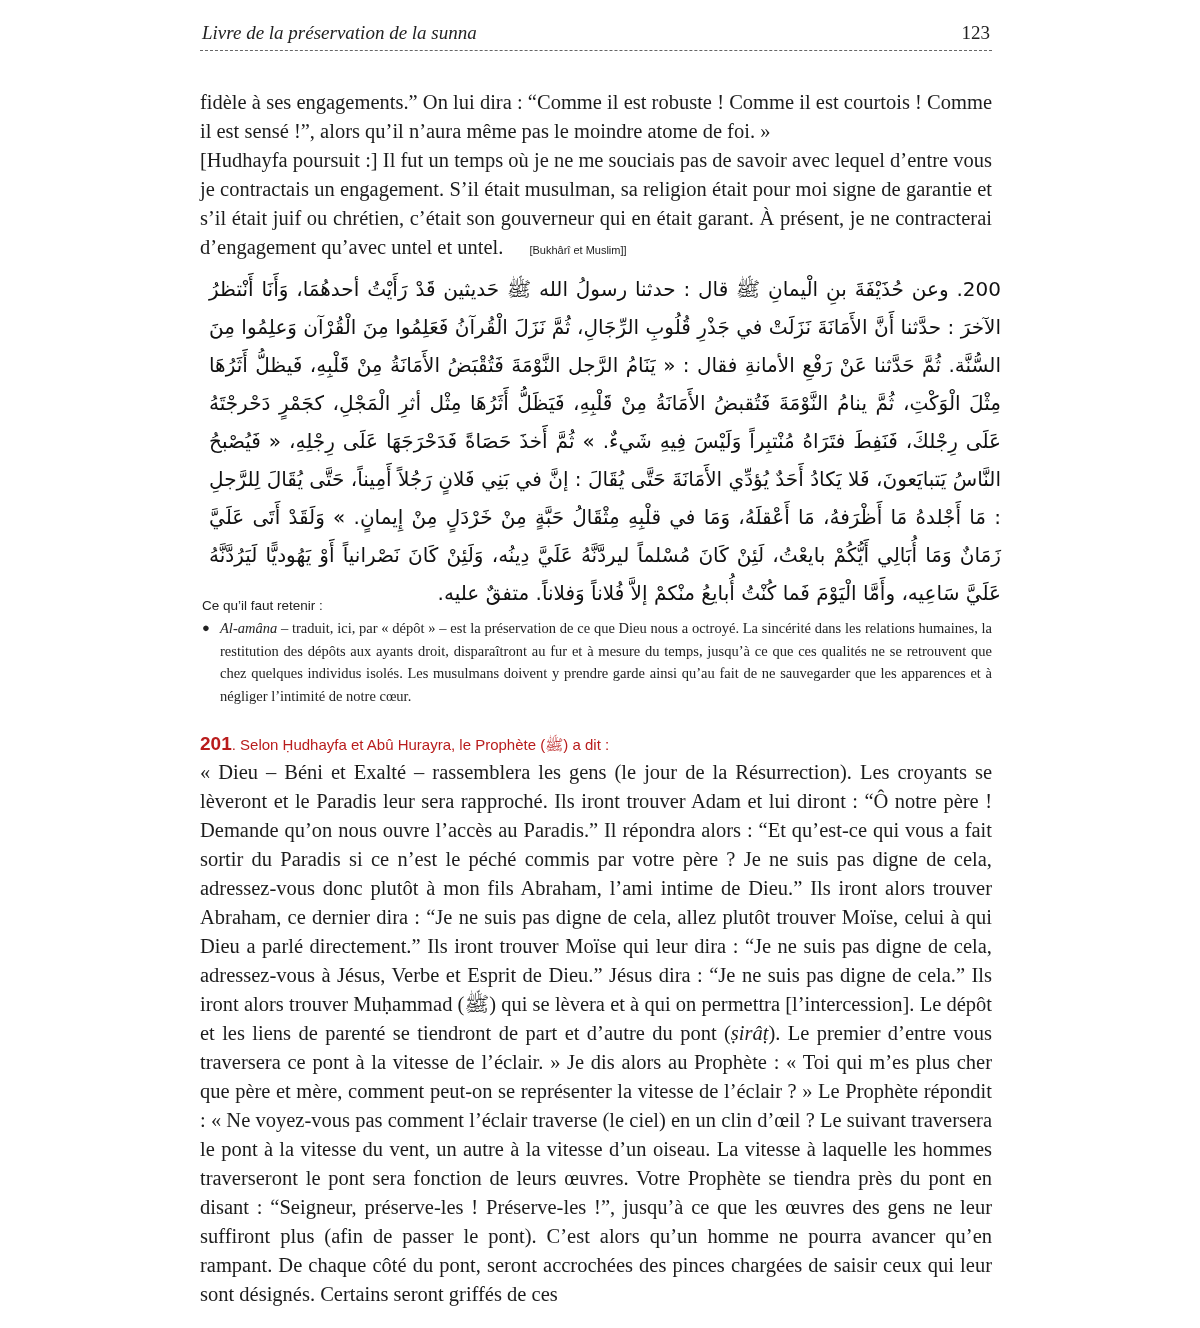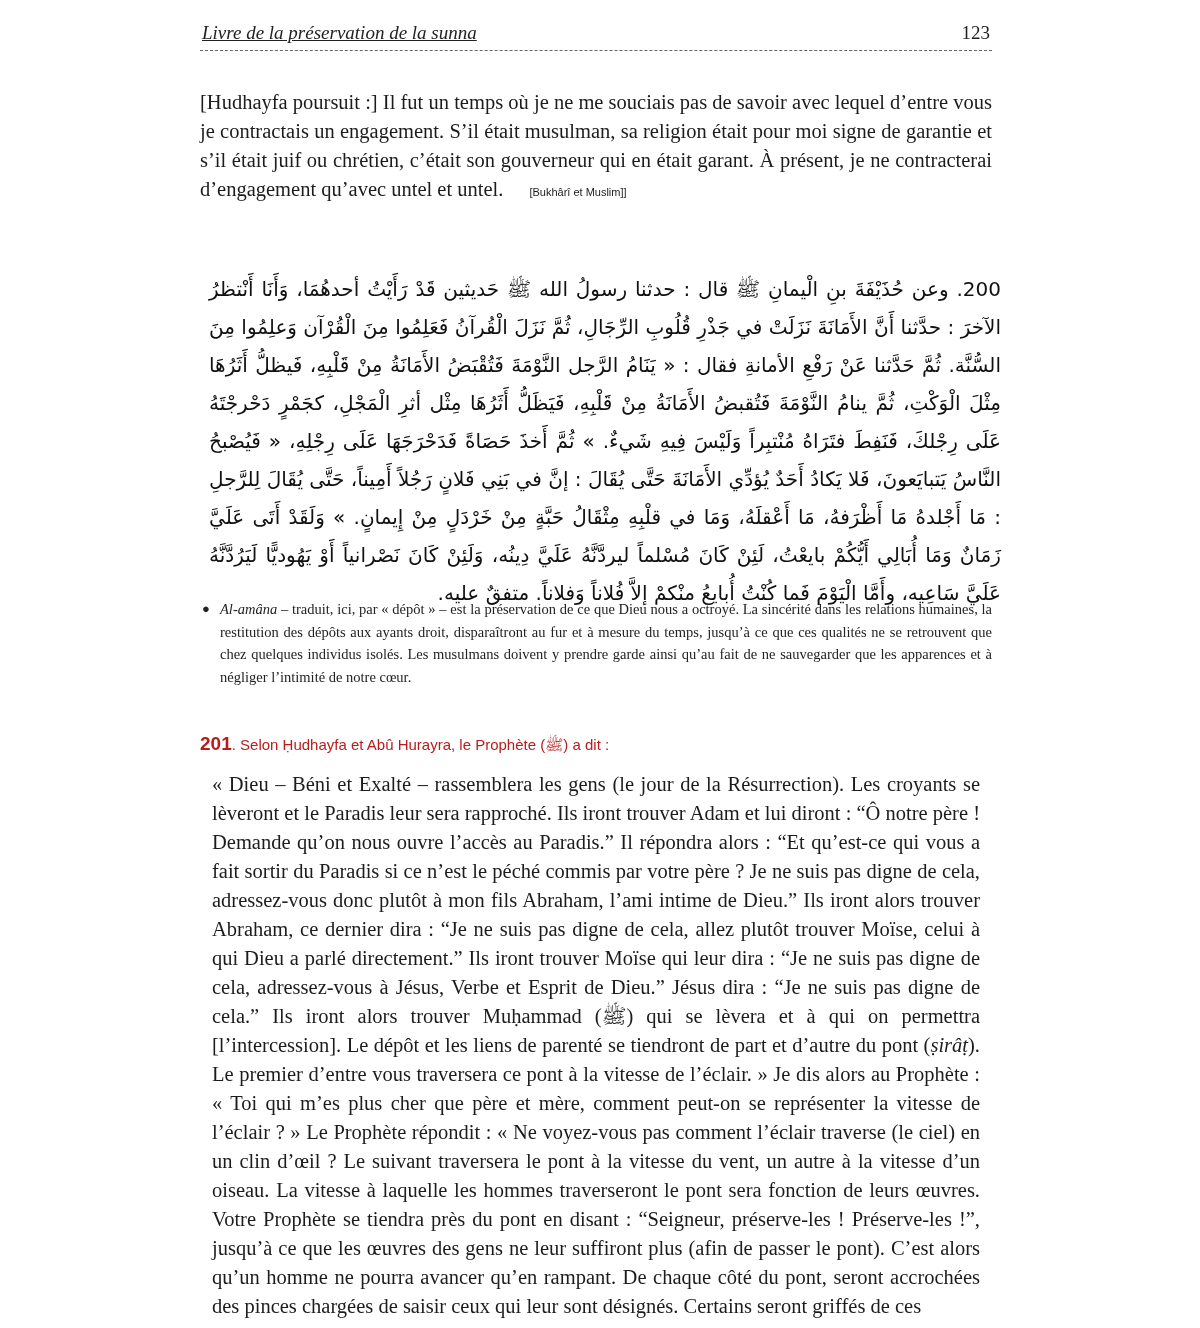--- a/index.html
+++ b/index.html
@@ -1,55 +1,57 @@
 <!DOCTYPE html>
 <html><head>
   <meta charset="utf-8">
   <style>
     html, body { margin: 0; padding: 0; background: #ffffff; }
     body { width: 1200px; height: 1328px; position: relative; overflow: hidden; color: #1a1a1a; }
     .page { position: absolute; left: 200px; top: 0; width: 792px; }
     .running-head { position: absolute; top: 22px; left: 0; width: 792px; height: 28px; }
-    .running-title { position: absolute; left: 2px; top: 0; font-family: "Liberation Serif", serif; font-style: italic; font-size: 19px; color: #222; text-decoration: underline; }
+    .running-title { position: absolute; left: 2px; top: 0; font-family: "Liberation Serif", serif; font-style: italic; font-size: 19px; color: #222; }
     .page-number { position: absolute; right: 2px; top: 0; font-family: "Liberation Serif", serif; font-size: 19px; color: #222; }
     .head-rule { position: absolute; top: 50px; left: 0; width: 792px; border-top: 1px dashed #666; }
     .body-text { font-family: "Liberation Serif", serif; font-size: 20.5px; line-height: 29px; text-align: justify; color: #1c1c1c; }
     .para1 { position: absolute; top: 88px; left: 0; width: 792px; }
     .para1 p { margin: 0; }
     .source { font-family: "Liberation Sans", sans-serif; font-size: 11px; margin-left: 26px; }
     .arabic { position: absolute; top: 270px; left: 9px; width: 792px; direction: rtl; font-family: "DejaVu Sans", sans-serif; font-size: 20px; line-height: 38px; text-align: justify; color: #111; }
     .retain { position: absolute; top: 598px; left: 0; width: 792px; }
     .retain-title { font-family: "Liberation Sans", sans-serif; font-size: 13.5px; color: #222; margin: 0 0 4px 2px; }
     .retain-item { display: flex; font-family: "Liberation Serif", serif; font-size: 14.5px; line-height: 22.5px; text-align: justify; color: #222; }
     .bullet { width: 18px; flex: 0 0 18px; font-size: 13px; padding-left: 2px; }
     .retain-text { flex: 1; }
     .h201 { position: absolute; top: 733px; left: 0; width: 792px; font-family: "Liberation Sans", sans-serif; font-size: 15px; color: #b91c1c; }
     .h201 .num { font-weight: bold; font-size: 19px; }
     .para201 { position: absolute; top: 758px; left: 0; width: 792px; }
-    .para201 p { margin: 12px; }
+    .para201 p { margin: 0; }
     i { font-style: italic; }
   </style>
 </head>
 <body>
 
 <div class="page">
 
   <div class="running-head">
     <span class="running-title">Livre de la préservation de la sunna</span>
     <span class="page-number">123</span>
   </div>
   <div class="head-rule"></div>
 
   <div class="para1 body-text">
+    <p>fidèle à ses engagements.” On lui dira : “Comme il est robuste ! Comme il est courtois ! Comme il est sensé !”, alors qu’il n’aura même pas le moindre atome de foi. »</p>
     <p><span>[Hudhayfa poursuit :] Il fut un temps où je ne me souciais pas de savoir avec lequel d’entre vous je contractais un engagement. S’il était musulman, sa religion était pour moi signe de garantie et s’il était juif ou chrétien, c’était son gouverneur qui en était garant. À présent, je ne contracterai d’engagement qu’avec untel et untel.</span><span class="source">[Bukhârî et Muslim]]</span></p>
   </div>
 
   <div class="arabic">200. وعن حُذَيْفَةَ بنِ الْيمانِ ﷺ قال : حدثنا رسولُ الله ﷺ حَديثين قَدْ رَأَيْتُ أحدهُمَا، وَأَنَا أَنْتظرُ الآخرَ : حدَّثنا أَنَّ الأَمَانَةَ نَزَلَتْ في جَذْرِ قُلُوبِ الرِّجَالِ، ثُمَّ نَزَلَ الْقُرآنُ فَعَلِمُوا مِنَ الْقُرْآن وَعلِمُوا مِنَ السُّنَّة. ثُمَّ حَدَّثنا عَنْ رَفْعِ الأمانةِ فقال : « يَنَامُ الرَّجل النَّوْمَةَ فَتُقْبَضُ الأَمَانَةُ مِنْ قَلْبِهِ، فَيظلُّ أَثَرُهَا مِثْلَ الْوَكْتِ، ثُمَّ ينامُ النَّوْمَةَ فَتُقبضُ الأَمَانَةُ مِنْ قَلْبِهِ، فَيَظَلُّ أَثَرُهَا مِثْل أثرِ الْمَجْلِ، كجَمْرٍ دَحْرجْتَهُ عَلَى رِجْلكَ، فَنَفِطَ فتَرَاهُ مُنْتبِراً وَلَيْسَ فِيهِ شَيءٌ. » ثُمَّ أَخذَ حَصَاةً فَدَحْرَجَهَا عَلَى رِجْلِهِ، « فَيُصْبحُ النَّاسُ يَتبايَعونَ، فَلا يَكادُ أَحَدٌ يُؤدِّي الأَمَانَةَ حَتَّى يُقَالَ : إنَّ في بَنِي فَلانٍ رَجُلاً أَمِيناً، حَتَّى يُقَالَ لِلرَّجلِ : مَا أَجْلدهُ مَا أَظْرَفهُ، مَا أَعْقلَهُ، وَمَا في قلْبِهِ مِثْقَالُ حَبَّةٍ مِنْ خَرْدَلٍ مِنْ إِيمانٍ. » وَلَقَدْ أَتَى عَلَيَّ زَمَانٌ وَمَا أُبَالِي أَيُّكُمْ بايعْتُ، لَئِنْ كَانَ مُسْلماً ليردَّنَّهُ عَلَيَّ دِينُه، وَلَئِنْ كَانَ نَصْرانياً أَوْ يَهُوديًّا لَيَرُدَّنَّهُ عَلَيَّ سَاعِيه، وأَمَّا الْيَوْمَ فَما كُنْتُ أُبايعُ منْكمْ إلاَّ فُلاناً وَفلاناً. متفقٌ عليه.</div>
 
   <div class="retain">
+    <div class="retain-title">Ce qu’il faut retenir :</div>
     <div class="retain-item">
       <span class="bullet">●</span>
       <span class="retain-text"><i>Al-amâna</i><span> – traduit, ici, par « dépôt » – est la préservation de ce que Dieu nous a octroyé. La sincérité dans les relations humaines, la restitution des dépôts aux ayants droit, disparaîtront au fur et à mesure du temps, jusqu’à ce que ces qualités ne se retrouvent que chez quelques individus isolés. Les musulmans doivent y prendre garde ainsi qu’au fait de ne sauvegarder que les apparences et à négliger l’intimité de notre cœur.</span></span>
     </div>
   </div>
 
   <div class="h201">
     <span class="num">201</span><span>. Selon Ḥudhayfa et Abû Hurayra, le Prophète (ﷺ) a dit :</span>
   </div>
 

